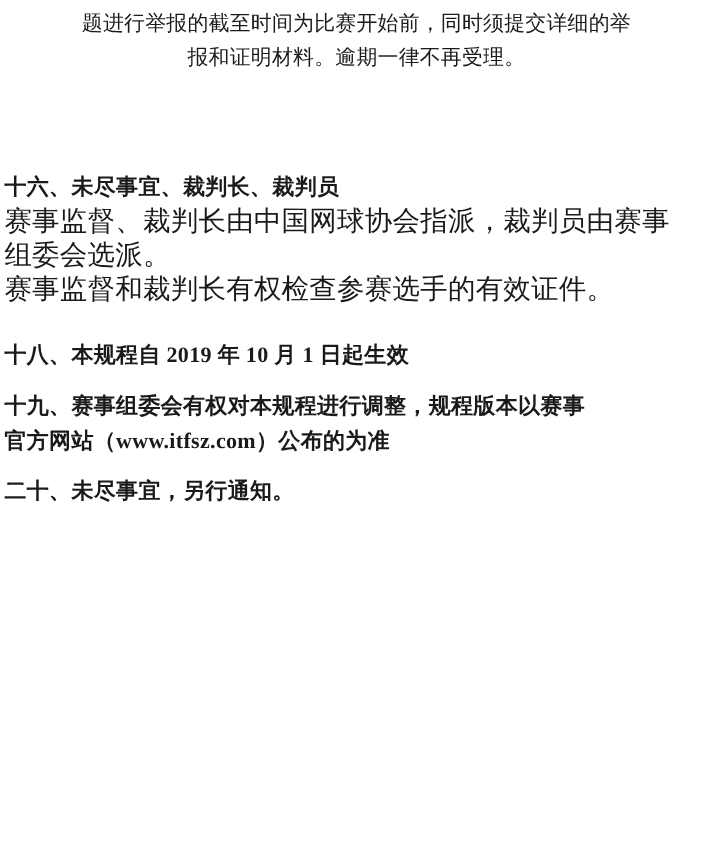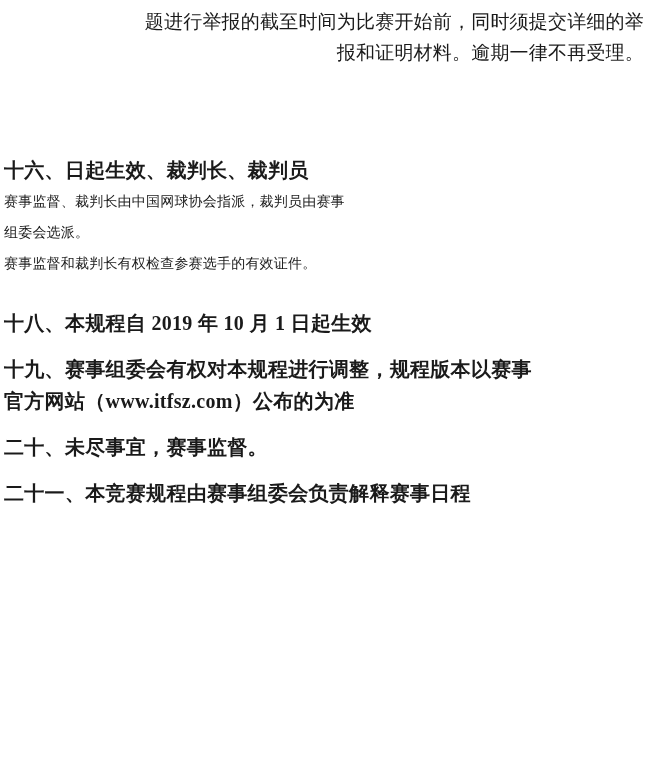--- a/index.html
+++ b/index.html
@@ -19,33 +19,33 @@
     width: 650px;
     height: 783px;
     box-sizing: border-box;
     padding: 0 6px 0 4px;
   }
   .para {
     font-size: 19px;
     line-height: 31px;
     letter-spacing: 0.2px;
     margin: 0;
-    text-align: right;
+    text-align: center;
     white-space: pre-wrap;
   }
   .heading {
     font-size: 20px;
     line-height: 32px;
     font-weight: bold;
     margin: 0;
     letter-spacing: 0.3px;
     white-space: pre-wrap;
   }
   .body-text {
-    font-size: 14px;
+    font-size: 25px;
     line-height: 31px;
     margin: 0;
     letter-spacing: 0.2px;
     white-space: pre-wrap;
   }
   .spacer-lg { height: 86px; }
   .spacer-sm { height: 14px; }
   .block { margin: 0; }
   #top-continued { padding-top: 6px; }
 </style>
@@ -53,21 +53,21 @@
 <body>
 
 <div class="page">
 
   <div id="top-continued" class="para">题进行举报的截至时间为比赛开始前，同时须提交详细的举
 报和证明材料。逾期一律不再受理。</div>
 
   <div class="spacer-lg"></div>
 
   <div class="block">
-    <div class="heading">十六、日起生效、裁判长、裁判员</div>
+    <div class="heading">十六、未尽事宜、裁判长、裁判员</div>
     <div class="body-text">赛事监督、裁判长由中国网球协会指派，裁判员由赛事
 组委会选派。
 赛事监督和裁判长有权检查参赛选手的有效证件。</div>
   </div>
 
   <div class="spacer-sm"></div>
 
   <div class="block">
   </div>
 
@@ -80,22 +80,21 @@
   <div class="spacer-sm"></div>
 
   <div class="block">
     <div class="heading">十九、赛事组委会有权对本规程进行调整，规程版本以赛事
 官方网站（www.itfsz.com）公布的为准</div>
   </div>
 
   <div class="spacer-sm"></div>
 
   <div class="block">
-    <div class="heading">二十、未尽事宜，赛事监督。</div>
+    <div class="heading">二十、未尽事宜，另行通知。</div>
   </div>
 
   <div class="spacer-sm"></div>
 
   <div class="block">
-    <div class="heading">二十一、本竞赛规程由赛事组委会负责解释赛事日程</div>
   </div>
 
 </div>
 
 </body></html>

